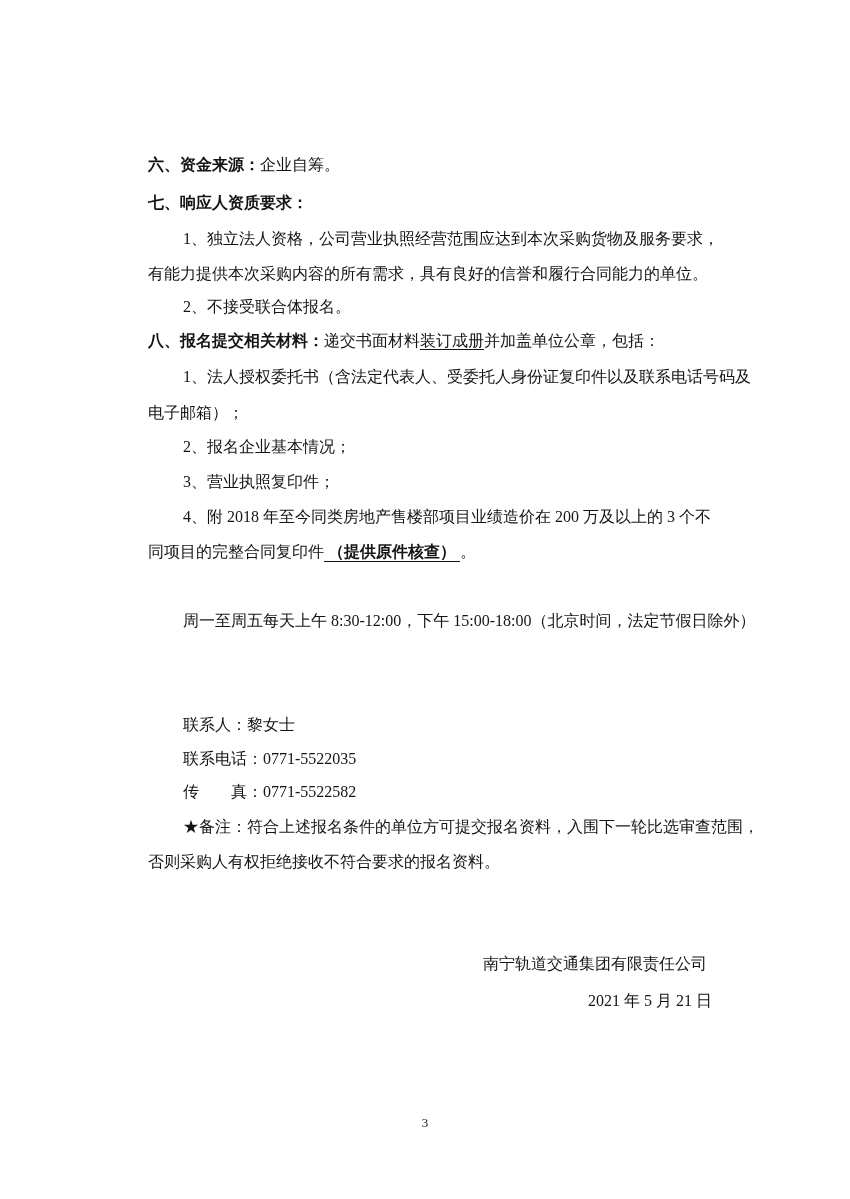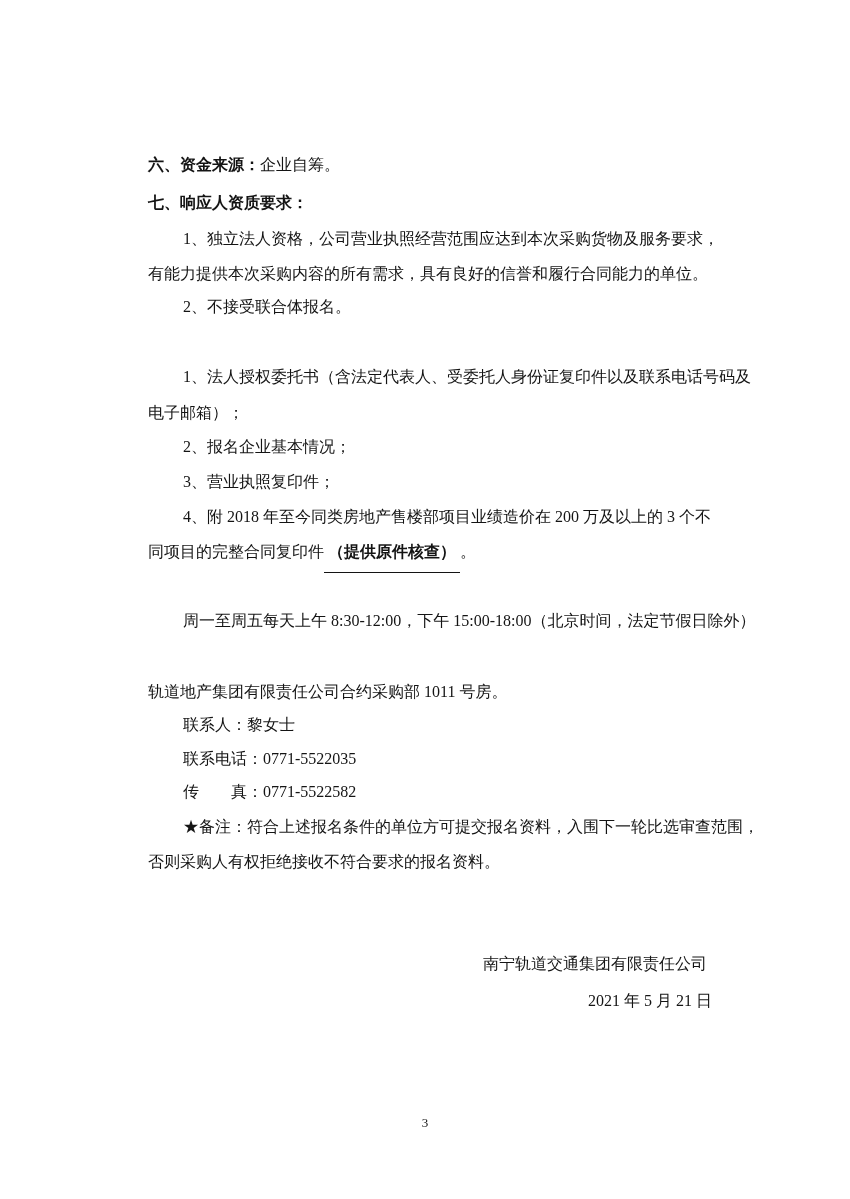--- a/index.html
+++ b/index.html
@@ -24,21 +24,21 @@
     line-height: 22px;
     white-space: nowrap;
   }
   .line.ind { left: 183px; text-align: center; }
   .line.right-al { left: auto; }
   .b  { font-weight: bold; }
   .u  { text-decoration: underline; text-underline-offset: 3px; }
   .bu {
     font-weight: bold;
     border-bottom: 1.5px solid #141414;
-    padding: 0 4px 12px 4px;
+    padding: 0 4px 1px 4px;
   }
   .footer-num {
     position: absolute;
     top: 1083px;
     left: 0;
     width: 100%;
     text-align: center;
     font-size: 13px;
     line-height: 16px;
   }
@@ -51,38 +51,38 @@
   <div class="line" style="top:122px"><span class="b">六、资金来源：</span><span>企业自筹。</span></div>
 
   <div class="line" style="top:160px"><span class="b">七、响应人资质要求：</span></div>
 
   <div class="line ind" style="top:196px"><span>1、独立法人资格，公司营业执照经营范围应达到本次采购货物及服务要求，</span></div>
 
   <div class="line" style="top:231px"><span>有能力提供本次采购内容的所有需求，具有良好的信誉和履行合同能力的单位。</span></div>
 
   <div class="line ind" style="top:264px"><span>2、不接受联合体报名。</span></div>
 
+  <div class="line" style="top:298px"><span class="b">八、报名提交相关材料：</span><span>递交书面材料</span><span class="u">装订成册</span><span>并加盖单位公章，包括：</span></div>
 
   <div class="line ind" style="top:334px"><span>1、法人授权委托书（含法定代表人、受委托人身份证复印件以及联系电话号码及</span></div>
 
   <div class="line" style="top:370px"><span>电子邮箱）；</span></div>
 
   <div class="line ind" style="top:404px"><span>2、报名企业基本情况；</span></div>
 
   <div class="line ind" style="top:439px"><span>3、营业执照复印件；</span></div>
 
   <div class="line ind" style="top:474px"><span>4、附 2018 年至今同类房地产售楼部项目业绩造价在 200 万及以上的 3 个不</span></div>
 
   <div class="line" style="top:509px"><span>同项目的完整合同复印件</span><span class="bu">（提供原件核查）</span><span>。</span></div>
 
 
   <div class="line ind" style="top:578px"><span>周一至周五每天上午 8:30-12:00，下午 15:00-18:00（北京时间，法定节假日除外）</span></div>
 
 
-  <div class="line" style="top:649px"><span>轨道地产集团有限责任公司合约采购部 1011 号房。</span></div>
 
   <div class="line ind" style="top:682px"><span>联系人：黎女士</span></div>
 
   <div class="line ind" style="top:716px"><span>联系电话：0771-5522035</span></div>
 
   <div class="line ind" style="top:749px"><span>传　　真：0771-5522582</span></div>
 
   <div class="line ind" style="top:784px"><span>★备注：符合上述报名条件的单位方可提交报名资料，入围下一轮比选审查范围，</span></div>
 
   <div class="line right-al" style="top:921px; right:143px"><span>南宁轨道交通集团有限责任公司</span></div>

